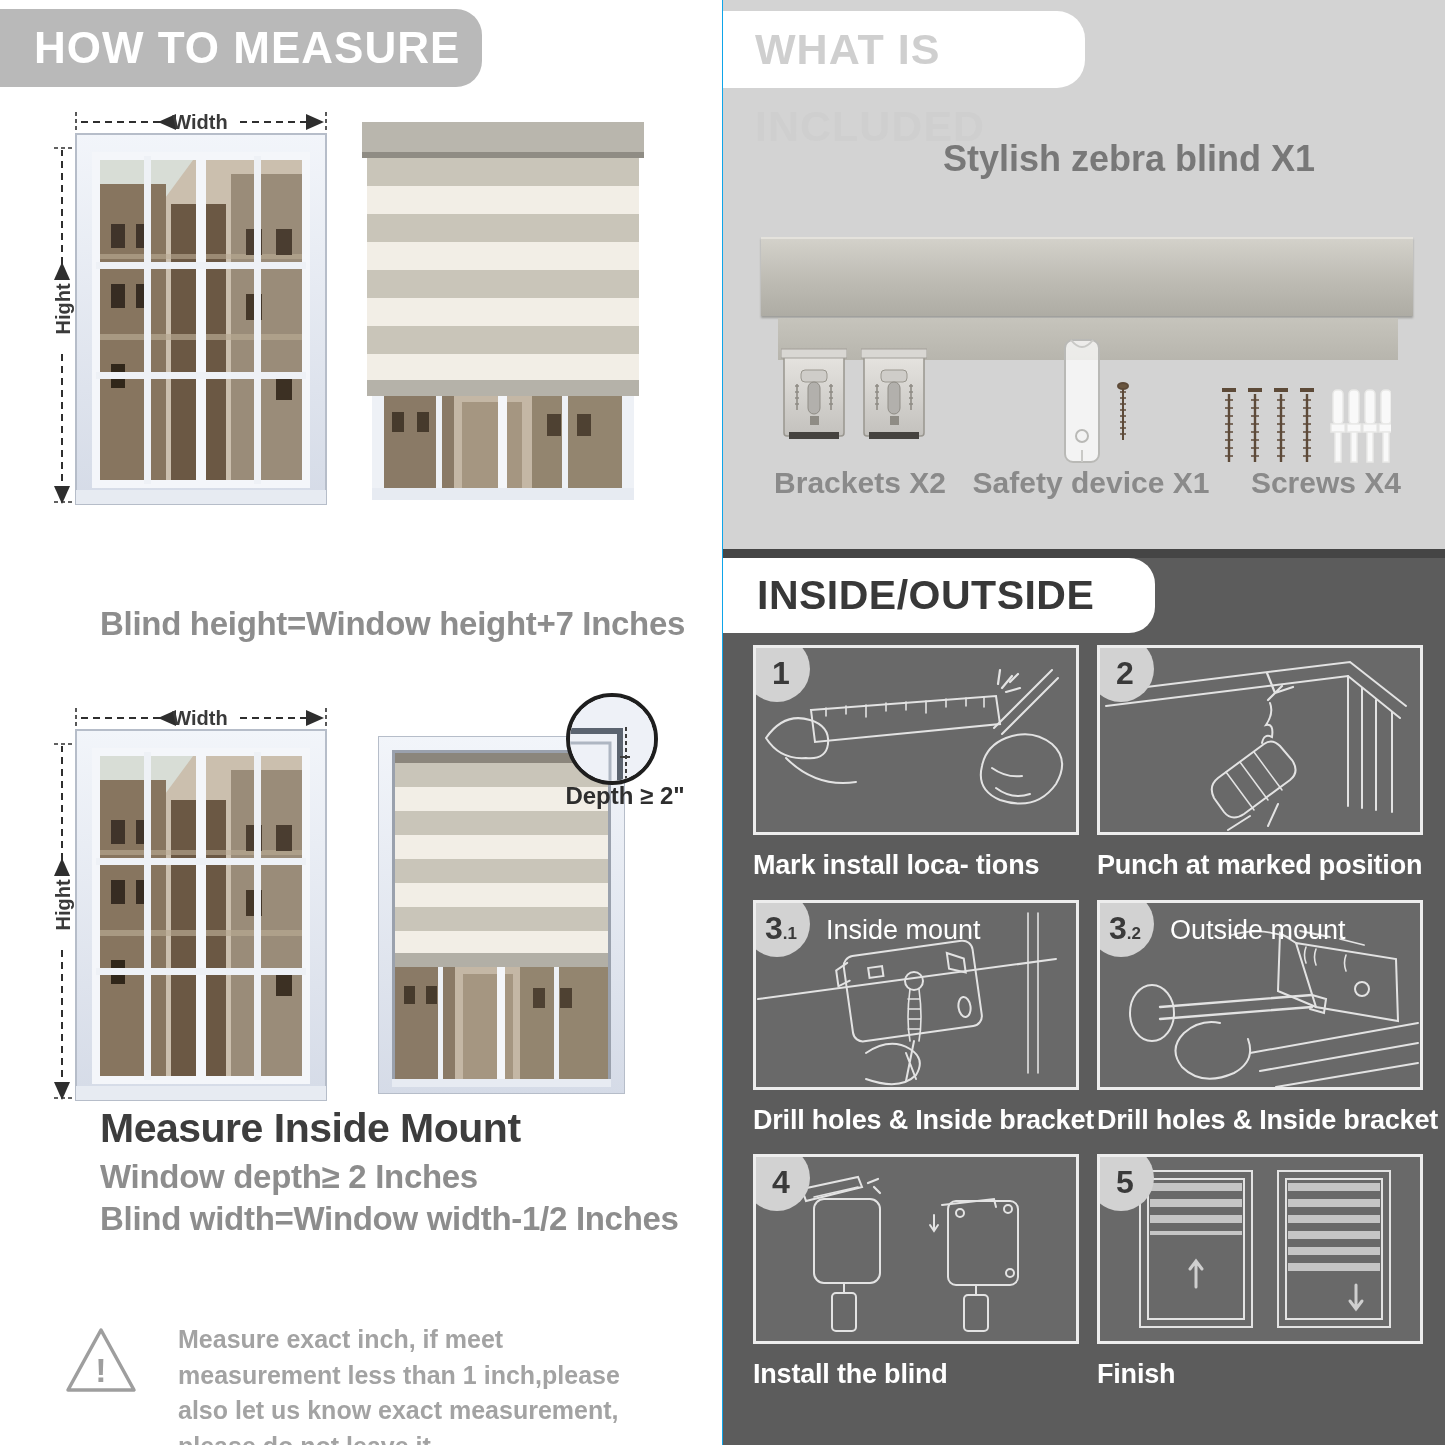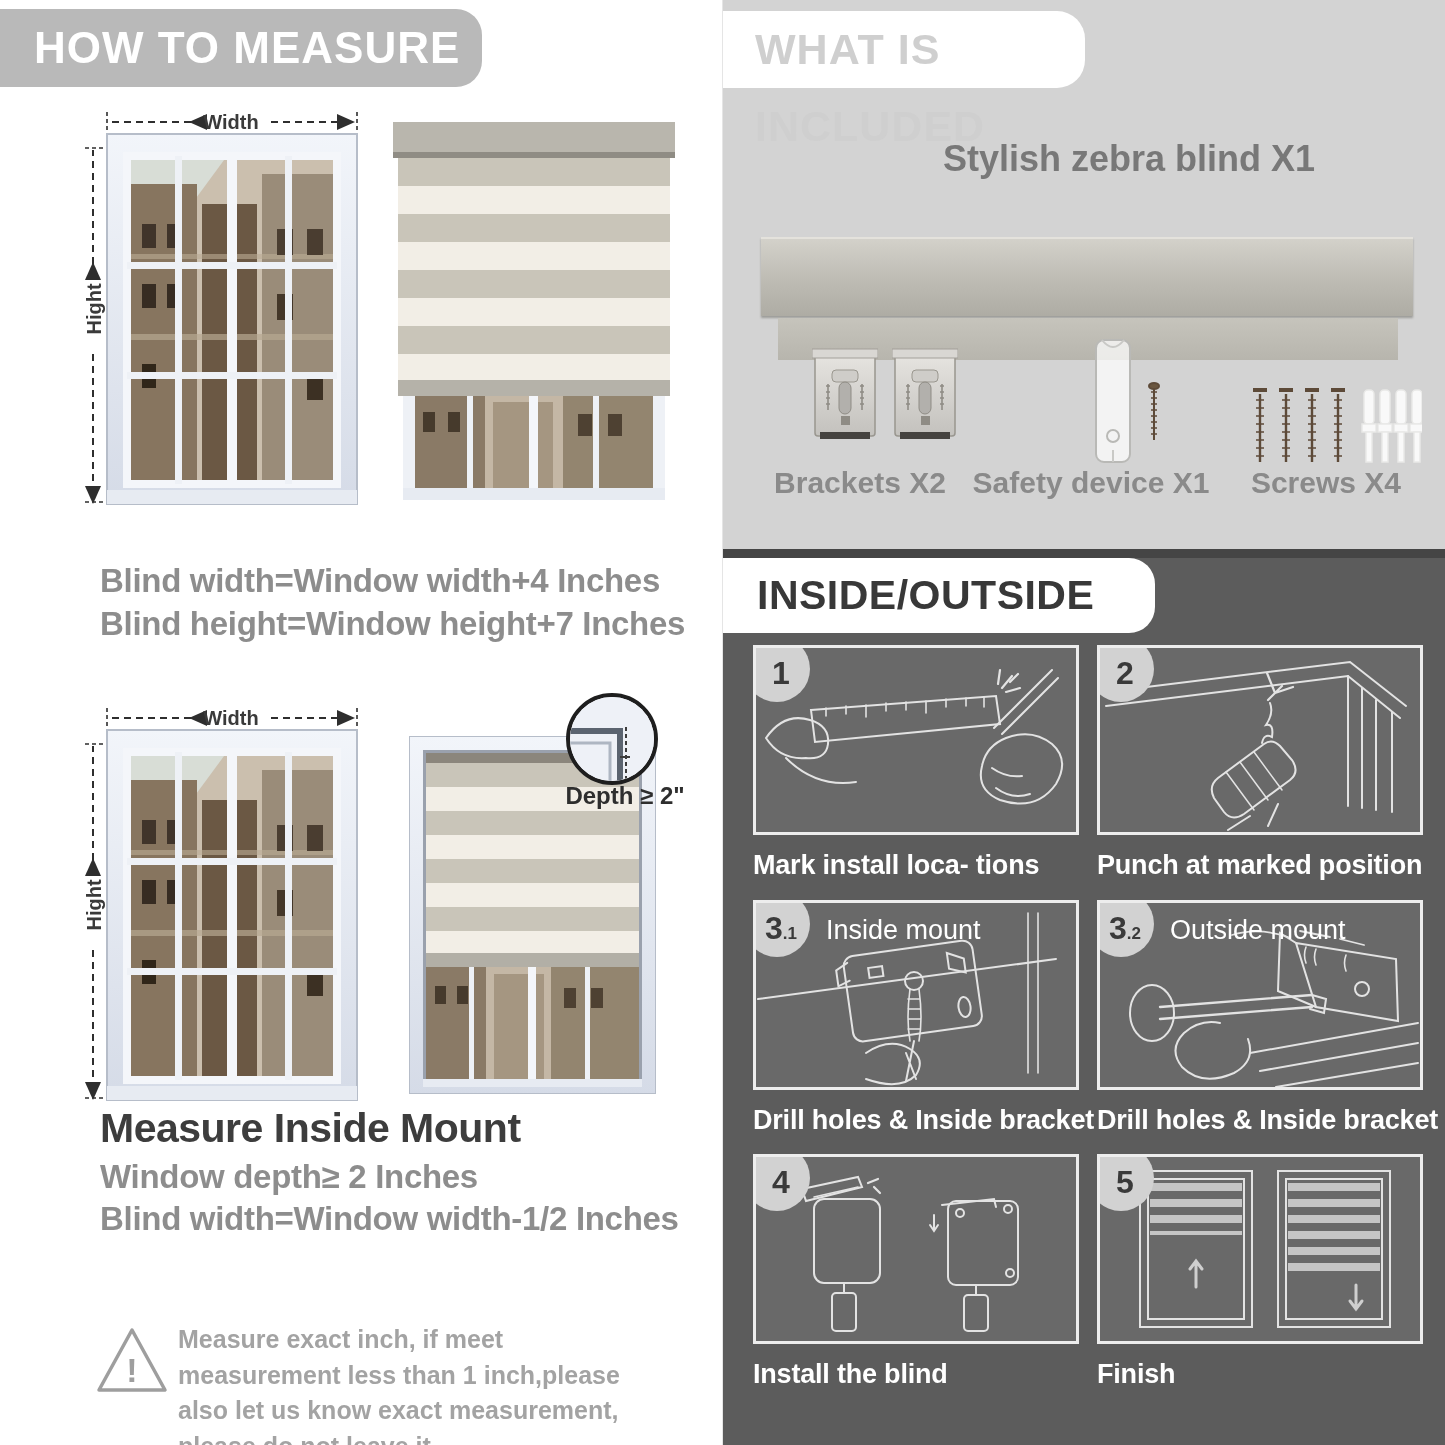--- a/index.html
+++ b/index.html
@@ -1,30 +1,30 @@
 <!DOCTYPE html>
 <html><head>
 <meta charset="utf-8">
 <style>
   * { margin:0; padding:0; box-sizing:border-box; }
   html,body { background:#ffffff; }
   body { font-family:"Liberation Sans", sans-serif; }
   #page {
     position:relative; width:1445px; height:1445px;
-    background:#e5e5e5; overflow:hidden;
+    background:#0ea5e9; overflow:hidden;
   }
   
   .lcol { position:absolute; left:0; top:0; width:722px; height:1445px; background:#fff; }
   .howto-bar {
     position:absolute; left:0; top:9px; width:482px; height:78px;
     background:#b9b9b9; border-radius:0 26px 26px 0;
     color:#ffffff; font-weight:bold; font-size:44px; letter-spacing:1px;
     line-height:78px; padding-left:34px;
   }
-  .fig { position:absolute;margin-left:31px; }
+  .fig { position:absolute; }
   .arrow-note { font-size:20px; font-weight:bold; fill:#3a3a3a; }
   .mtitle { position:absolute; left:100px; font-size:41px; font-weight:bold; color:#3d3d3d; letter-spacing:-0.5px; }
   .mline  { position:absolute; left:100px; font-size:33px; font-weight:bold; color:#8d8d8d; letter-spacing:-0.3px; }
   .warning-text {
     position:absolute; left:178px; top:1322px; width:448px;
     font-size:25px; font-weight:bold; color:#a3a3a3; line-height:1.42;
   }
   .callout-circle {
     position:absolute; left:566px; top:693px; width:92px; height:92px;
     border:4px solid #1e1e1e; border-radius:50%; background:#f4f6fa; overflow:hidden;
@@ -174,21 +174,20 @@
         <rect x="55" y="290" width="12" height="20" fill="#463a2c"></rect>
         <rect x="185" y="292" width="14" height="22" fill="#4e4132"></rect>
         <rect x="215" y="292" width="14" height="22" fill="#4e4132"></rect>
         <rect x="136" y="274" width="9" height="92" fill="#f4f6fa"></rect>
         <rect x="74" y="274" width="6" height="92" fill="#eef1f6"></rect>
         <rect x="200" y="274" width="6" height="92" fill="#eef1f6"></rect>
         <rect x="10" y="366" width="262" height="12" fill="#e7ebf2"></rect>
       </svg>
     </div>
 
-    <div class="mline" style="top:562px;">Blind width=Window width+4 Inches</div>
     <div class="mline" style="top:605px;">Blind height=Window height+7 Inches</div>
 
     <div class="fig" style="left:50px; top:700px;">
       <svg width="300" height="410" viewBox="0 0 300 410">
         <line x1="26" y1="8" x2="26" y2="30" stroke="#2e2e2e" stroke-width="1.6" stroke-dasharray="4 3"></line>
         <line x1="276" y1="8" x2="276" y2="30" stroke="#2e2e2e" stroke-width="1.6" stroke-dasharray="4 3"></line>
         <line x1="28" y1="18" x2="110" y2="18" stroke="#2e2e2e" stroke-width="2" stroke-dasharray="7 5" marker-start="url(#ah)" transform="rotate(180 69 18)"></line>
         <line x1="190" y1="18" x2="272" y2="18" stroke="#2e2e2e" stroke-width="2" stroke-dasharray="7 5" marker-end="url(#ah)"></line>
         <text x="150" y="25" text-anchor="middle" class="arrow-note">Width</text>
         <line x1="12" y1="46" x2="12" y2="160" stroke="#2e2e2e" stroke-width="2" stroke-dasharray="7 5" transform="rotate(180 12 103)" marker-start="url(#ah)"></line>

